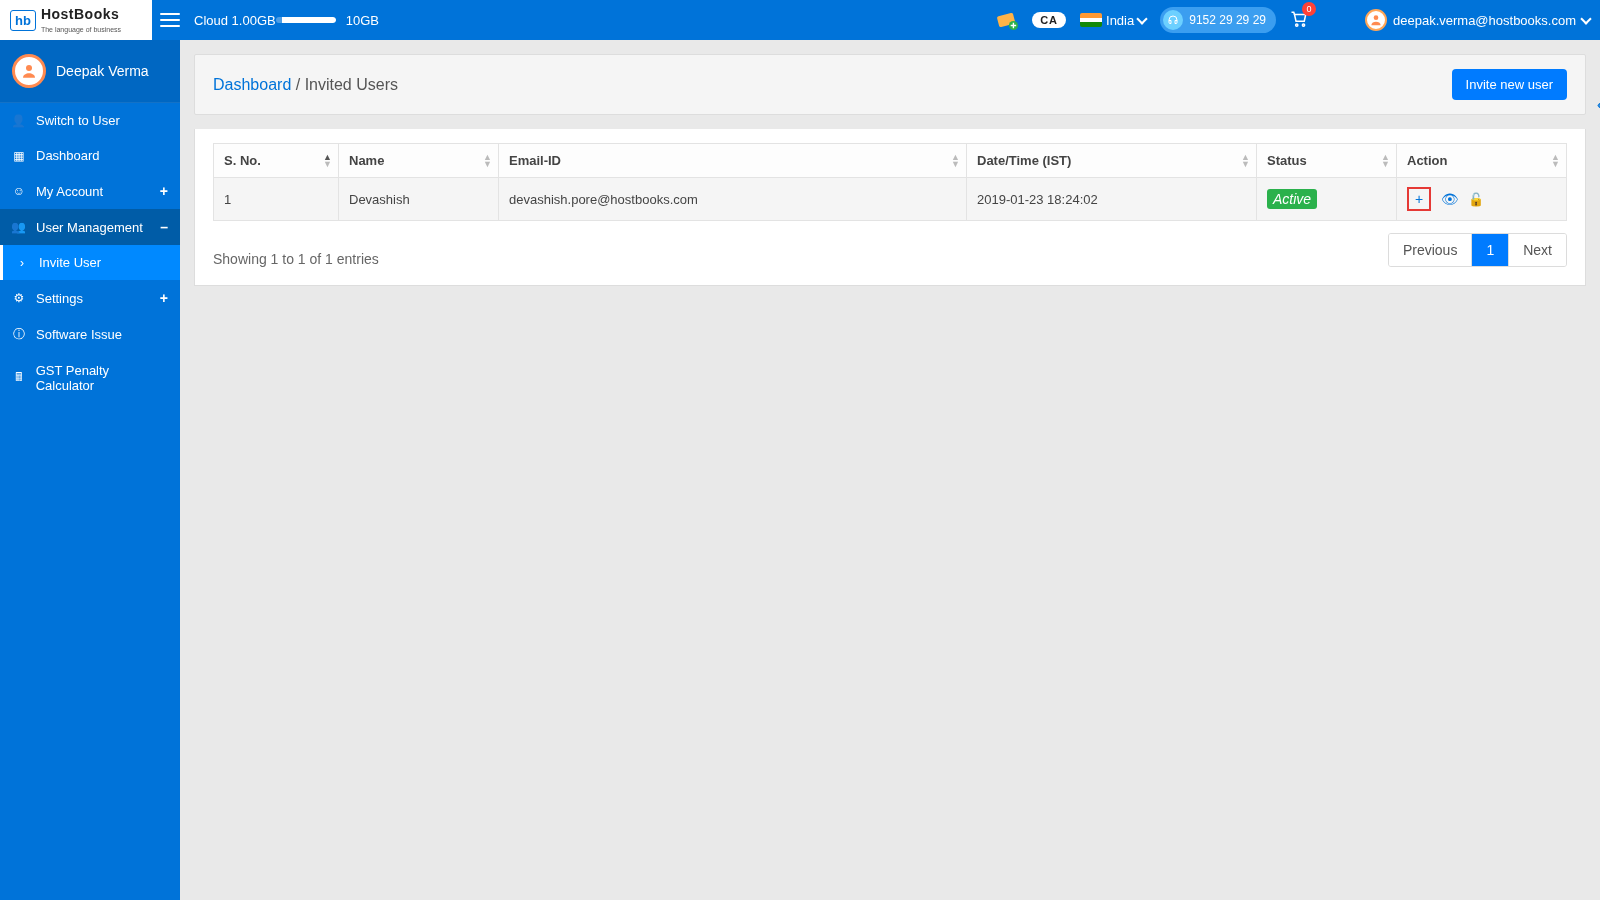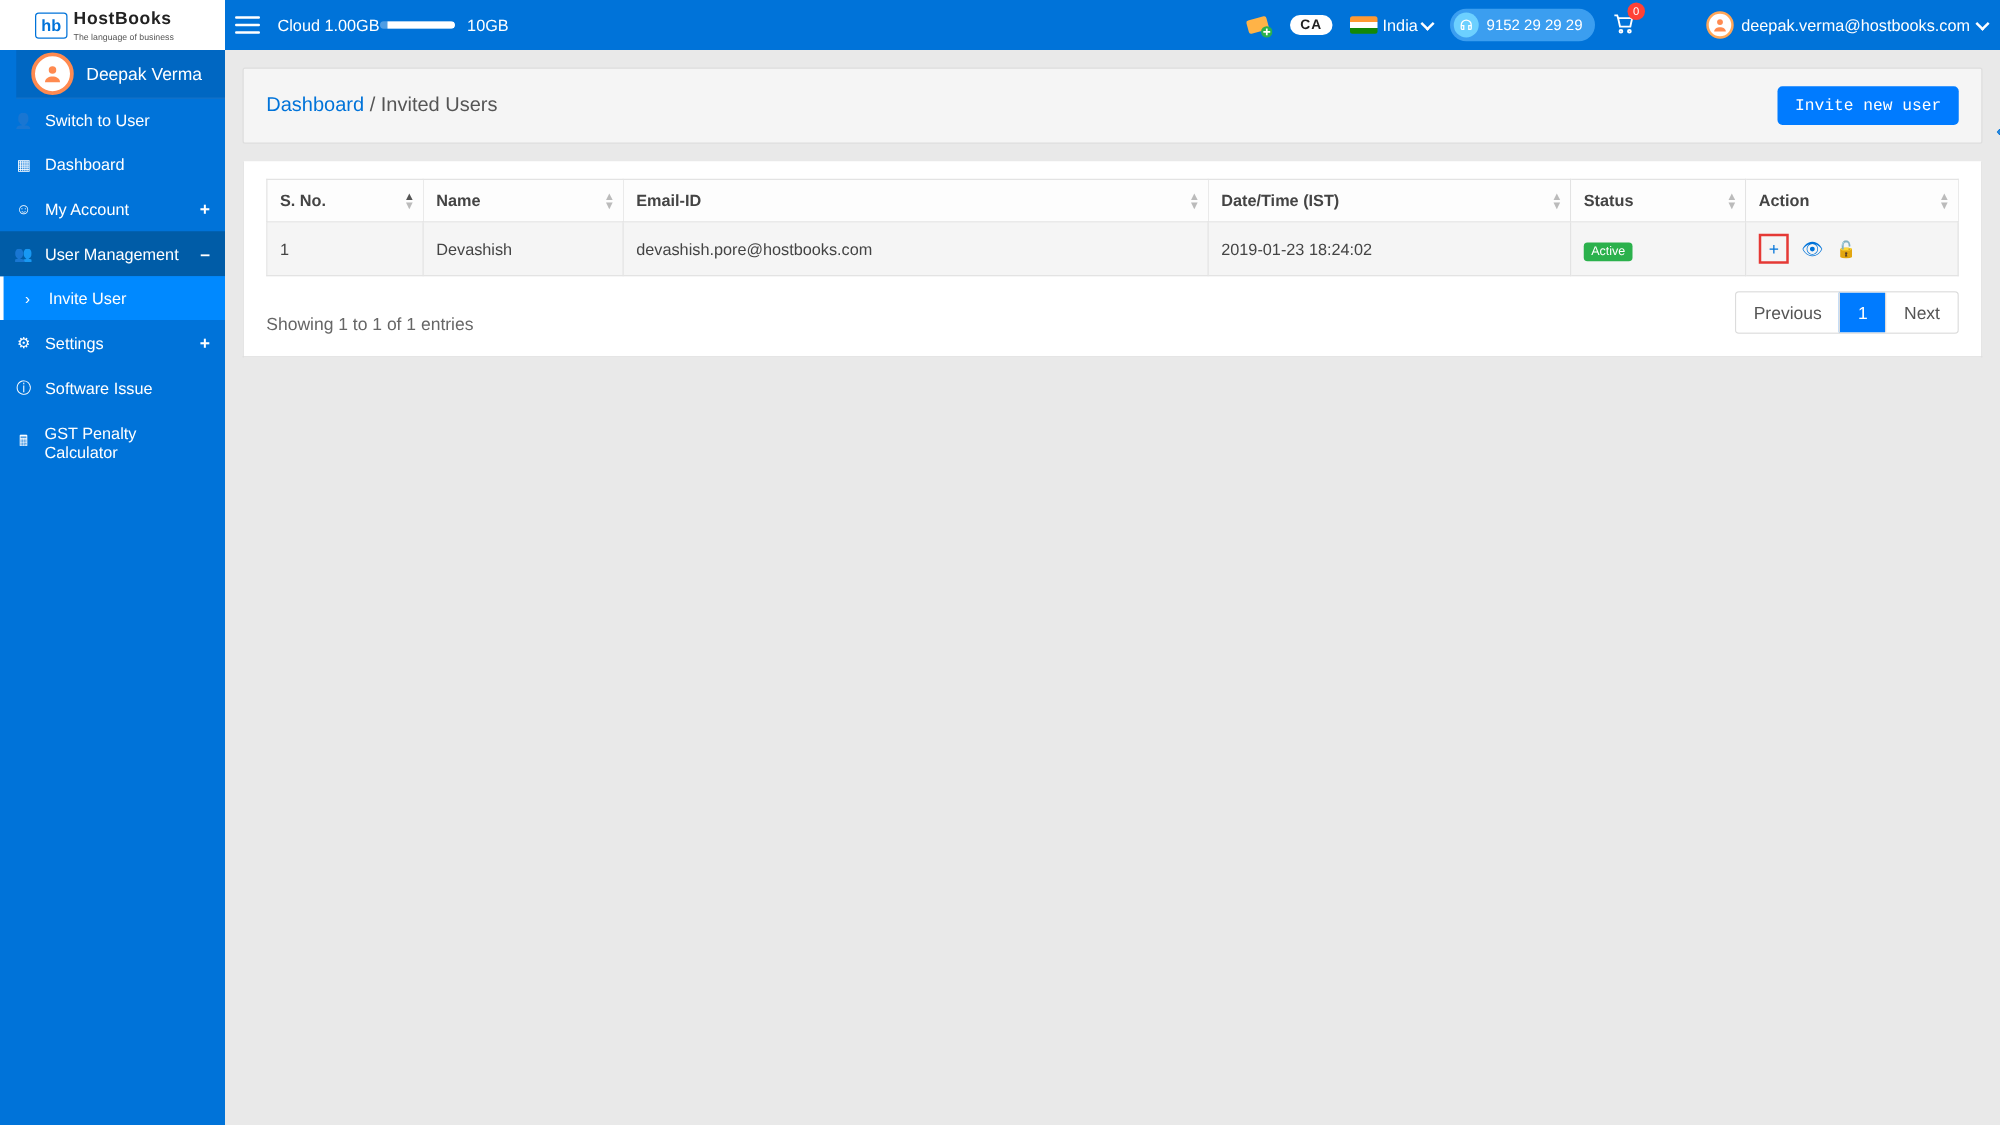--- a/index.html
+++ b/index.html
@@ -3,21 +3,21 @@
 <meta charset="utf-8">
 <style>
 * { box-sizing: border-box; margin: 0; padding: 0; }
 body { font-family: "Segoe UI", Arial, sans-serif; font-size: 13px; background: #e9e9e9; color: #444; width:1600px; height:900px; overflow:hidden; }
 
 .topbar { height: 40px; background: #0073d9; color: #fff; display: flex; align-items: center; padding: 0 10px; position: relative; }
 .logo-hb { background: #fff; color:#0073d9; font-weight:bold; padding:2px 4px; border-radius:3px; font-size:13px; margin-right:5px; border:1px solid #0073d9;}
 .logo-txt { color: #3a3a3a; line-height:1; }
 .logo-title { font-size:14px; font-weight:bold; letter-spacing:0.5px; color:#222; position:relative; }
 .logo-sub { font-size:7px; color:#555; }
-.logo-wrap { background:#fff; height:40px; display:flex; align-items:center; padding:0 28px; margin-left:-10px; width:180px; }
+.logo-wrap { background:#fff; height:40px; display:flex; align-items:center; padding:0 10px; margin-left:-10px; width:152px; }
 
 .hamburger { width:28px; height:28px; display:flex; flex-direction:column; justify-content:center; cursor:pointer; margin:0 10px 0 4px; }
 .hamburger span { display:block; height:2px; background:#fff; margin:2px 4px; border-radius:2px; }
 
 .cloud-txt { font-size:13px; margin-right:0; }
 .progress { width:60px; height:6px; background:rgba(255,255,255,.3); border-radius:3px; overflow:hidden; margin-right:6px; position:relative; }
 .progress-fill { height:100%; background:#6cd0ff; }
 .progress-rest { position:absolute; left:10%; top:0; height:100%; width:90%; background:#fff; border-radius:0 3px 3px 0; }
 .max-txt { font-size:13px; margin-left:4px; }
 
@@ -31,54 +31,54 @@
 .cart-badge { position:absolute; top:-8px; right:-8px; background:#ff4136; color:#fff; width:14px; height:14px; border-radius:50%; font-size:9px; display:flex; align-items:center; justify-content:center; }
 .user-drop { display:flex; align-items:center; gap:6px; cursor:pointer; font-size:13px;padding-left:43px; }
 .avatar-sm { width:22px; height:22px; border-radius:50%; background:#fff; display:flex; align-items:center; justify-content:center; border:2px solid #ffa657; }
 
 .chevron { display:inline-block; width:8px; height:8px; border-right:2px solid currentColor; border-bottom:2px solid currentColor; transform:rotate(45deg); margin-bottom:3px; }
 .chevron-dbl-left { display:inline-block; font-size:12px; color:#0073d9; letter-spacing:-5px; }
 
 
 .layout { display:flex; height:calc(900px - 40px); }
 .sidebar { width:180px; background:#0073d9; color:#fff; display:flex; flex-direction:column; }
-.sb-profile { padding:2px 12px; display:flex; align-items:center; gap:10px; background:#0067c2; border-bottom:1px solid rgba(255,255,255,.08);margin-left:13px; }
+.sb-profile { padding:14px 12px; display:flex; align-items:center; gap:10px; background:#0067c2; border-bottom:1px solid rgba(255,255,255,.08); }
 .avatar-md { width:34px; height:34px; border-radius:50%; background:#fff; display:flex; align-items:center; justify-content:center; border:3px solid #ff8a50; }
 .sb-name { font-size:14px; }
 .sb-item { display:flex; align-items:center; padding:10px 12px; font-size:13px; cursor:pointer; gap:10px; position:relative; }
 .sb-item.active { background:#0089ff; }
 .sb-item .expand { margin-left:auto; font-size:14px; font-weight:bold; }
 .sb-sub { background:#0089ff; border-left:3px solid #fff; }
 .sb-sub .sb-item { padding-left:12px; }
 .sb-item.parent-active { background:#005ca7; }
 .sb-icon { width:14px; display:inline-flex; justify-content:center; font-size:12px; }
 
 
 .main { flex:1; background:#e9e9e9; padding:0; position:relative; }
 .collapse-tab { position:absolute; right:2px; top:58px; color:#0073d9; cursor:pointer; font-size:10px; }
 .page-head { background:#f5f5f5; border:1px solid #ddd; margin:14px; padding:14px 18px; display:flex; align-items:center; border-radius:2px; }
 .breadcrumb { font-size:16px; color:#555; }
 .breadcrumb a { color:#0073d9; text-decoration:none; }
-.btn-primary { margin-left:auto; background:#007bff; color:#fff; border:none; padding:8px 14px; border-radius:4px; font-size:13px; cursor:pointer;font-family:Liberation Mono, monospace; }
+.btn-primary { margin-left:auto; background:#007bff; color:#fff; border:none; padding:8px 14px; border-radius:4px; font-size:13px; cursor:pointer; }
 
 .card { background:#fff; margin:0 14px 14px 14px; padding:14px 18px 18px 18px; border:1px solid #ddd; border-top:none; }
 .dt-top { display:flex; align-items:center; margin-bottom:10px; font-size:13px; color:#555; }
 .dt-len select { border:1px solid #ccc; border-radius:3px; padding:3px 6px; margin:0 6px; font-size:13px; }
 .dt-search { margin-left:auto; display:flex; align-items:center; gap:6px; }
 .dt-search input { border:1px solid #ccc; border-radius:3px; padding:4px 8px; font-size:13px; width:150px; }
 
 table.datatable { width:100%; border-collapse:collapse; font-size:13px; }
 table.datatable th, table.datatable td { border:1px solid #e3e3e3; padding:9px 10px; text-align:left; }
 table.datatable th { background:#fdfdfd; font-weight:600; color:#444; position:relative;margin-top:28px; }
 .sort-icons { position:absolute; right:6px; top:50%; transform:translateY(-50%); font-size:9px; color:#bbb; line-height:7px; }
 .sort-icons .asc.active, .sort-icons .desc.active { color:#555; }
 .sort-icons span { display:block; }
 table.datatable tbody tr { background:#f5f5f5; }
 
-.badge-active { background:#2bb14c; color:#fff; font-size:10px; padding:2px 6px; border-radius:3px; }
+.badge-active { background:#2bb14c; color:#fff; font-size:14px; padding:2px 6px; border-radius:3px;font-style:italic; }
 
 .action-cell { display:flex; gap:10px; align-items:center; }
 .action-add { width:24px; height:24px; border:2px solid #e53935; display:flex; align-items:center; justify-content:center; color:#0073d9; font-size:14px; cursor:pointer; }
 .action-view { color:#0073d9; cursor:pointer; font-size:14px; }
 .action-lock { color:#0073d9; cursor:pointer; font-size:13px; }
 
 .dt-bottom { display:flex; align-items:flex-end; margin-top:12px; font-size:14px; color:#666; }
 .pagination { margin-left:auto; display:flex; border:1px solid #dcdcdc; border-radius:3px; overflow:hidden; }
 .pagination .pg { padding:8px 14px; cursor:pointer; color:#555; border-left:1px solid #dcdcdc; background:#fff; }
 .pagination .pg:first-child { border-left:none; }

